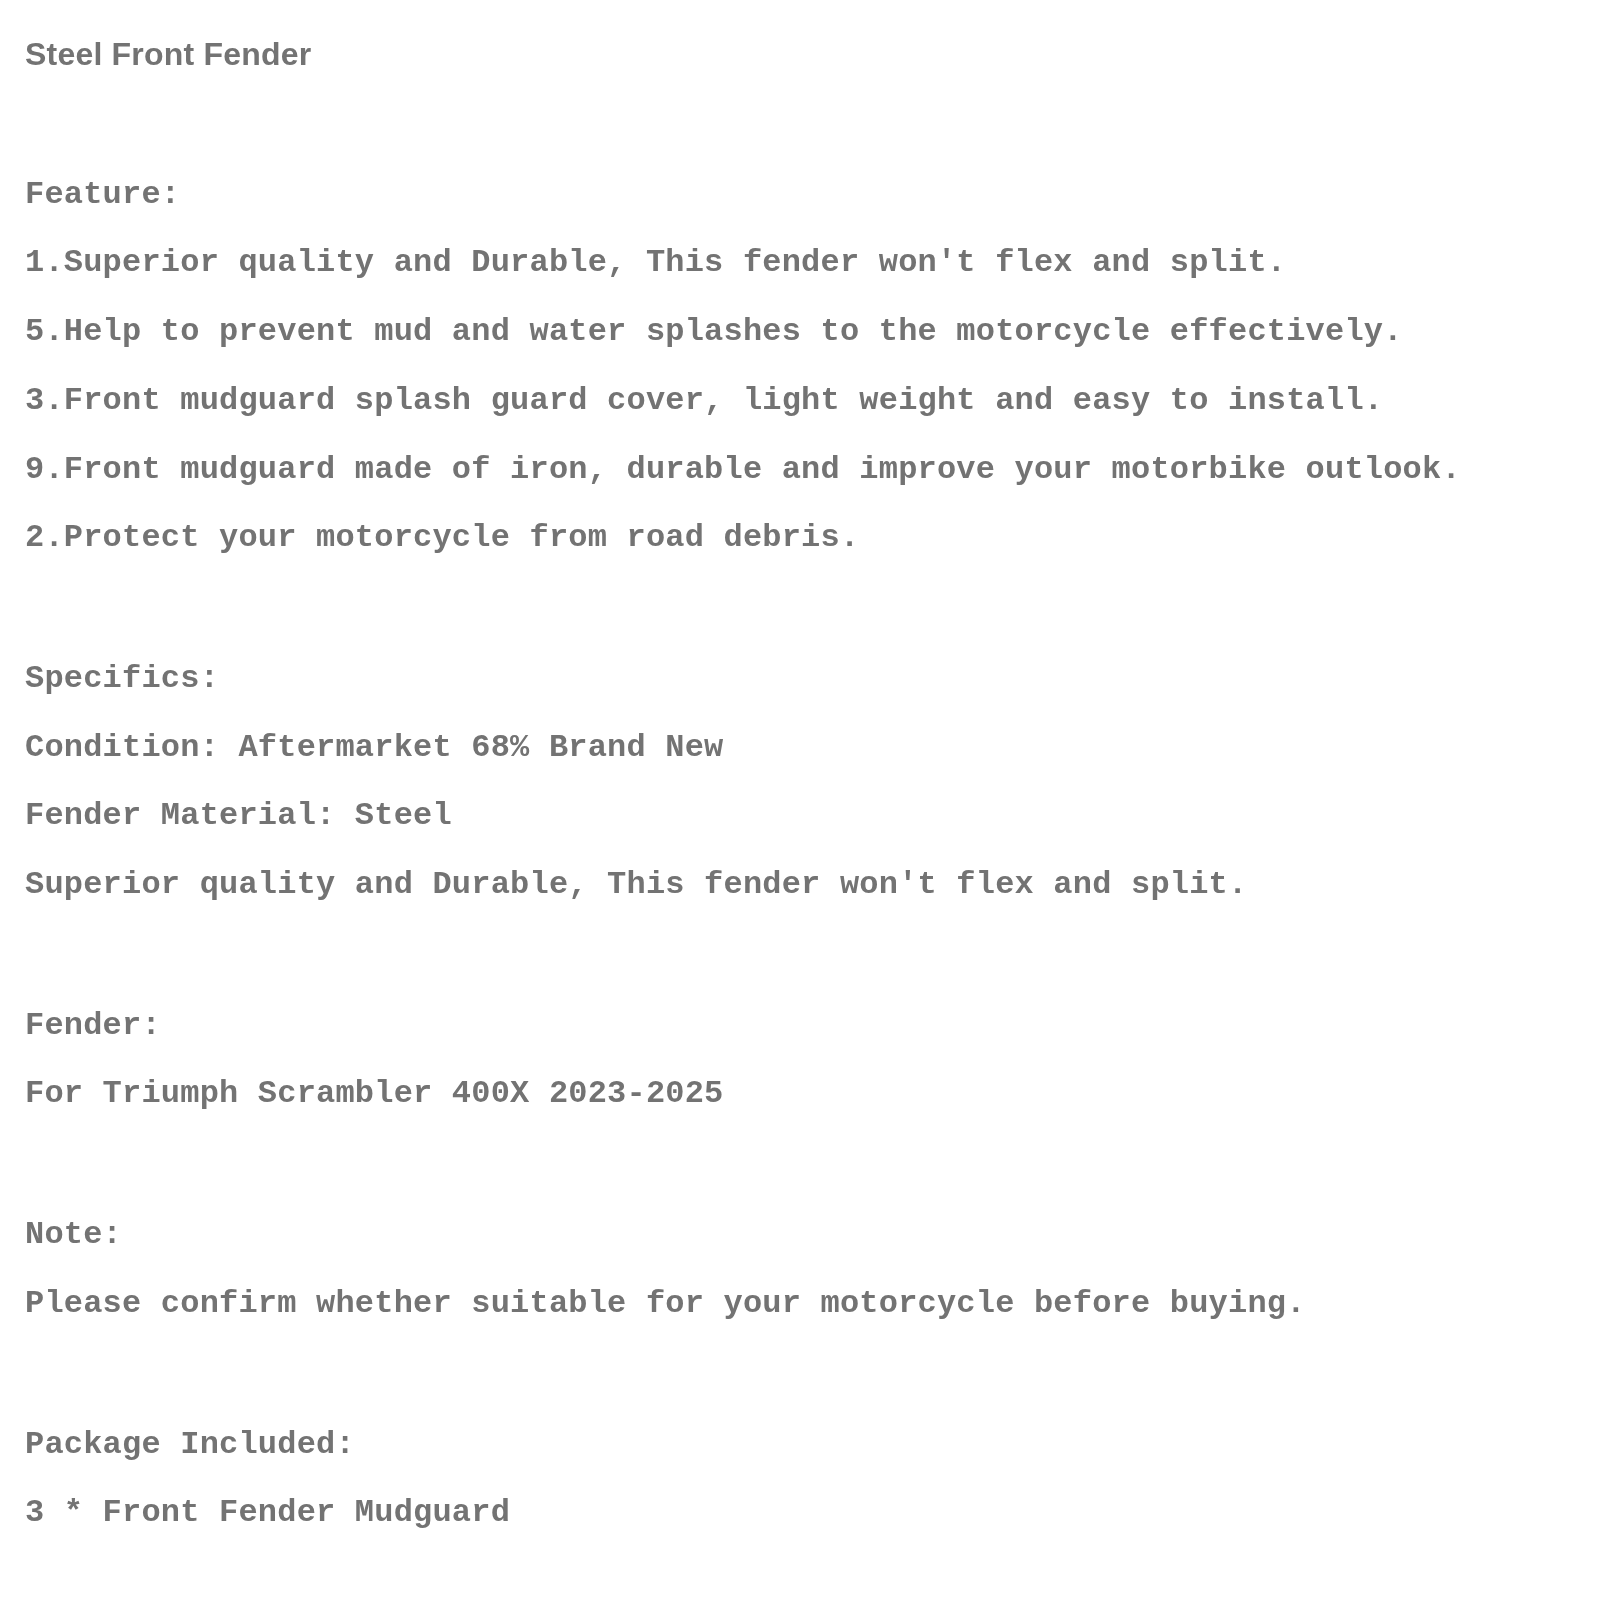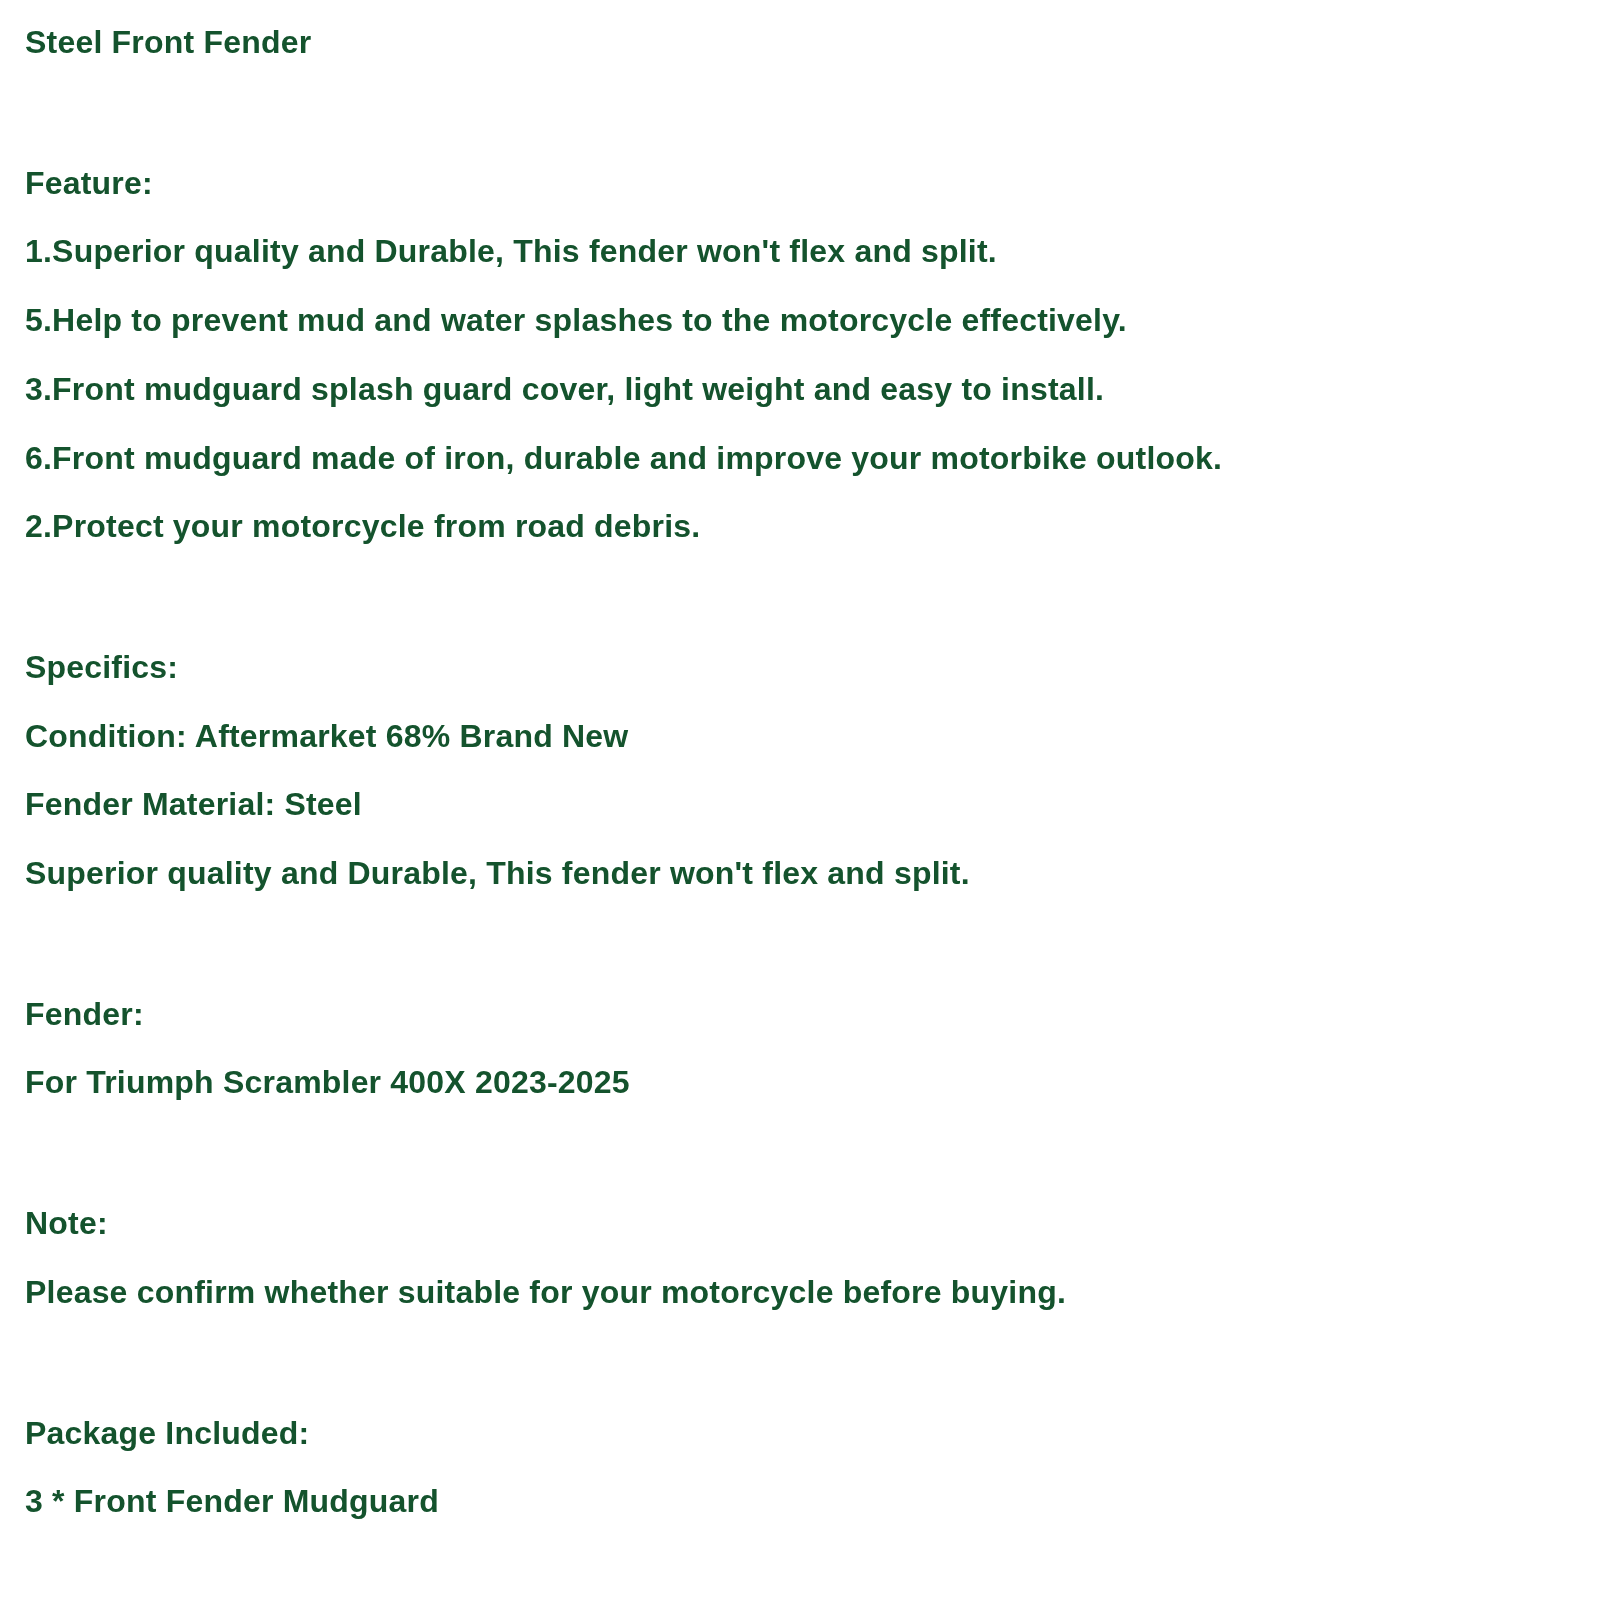--- a/index.html
+++ b/index.html
@@ -5,29 +5,30 @@
   html, body {
     margin: 0;
     padding: 0;
     background: #ffffff;
   }
   .page {
     position: relative;
     width: 1600px;
     height: 1600px;
     background: #ffffff;
-    color: #14532d;
+    color: #737373;
     font-family: "Liberation Sans", "DejaVu Sans", sans-serif;
     font-weight: bold;
     box-sizing: border-box;
-    padding: 8px 25px 0 25px;
+    padding: 20px 25px 0 25px;
     overflow: hidden;
   }
   .section + .section {
     margin-top: 72px;
+    font-family: Liberation Mono, monospace;
   }
   .line {
     font-size: 32px;
     line-height: 68.7px;
     white-space: nowrap;
     letter-spacing: 0.2px;
   }
 </style>
 </head>
 <body>
@@ -36,21 +37,21 @@
 
   <div class="section">
     <div class="line">Steel Front Fender</div>
   </div>
 
   <div class="section">
     <div class="line">Feature:</div>
     <div class="line">1.Superior quality and Durable, This fender won't flex and split.</div>
     <div class="line">5.Help to prevent mud and water splashes to the motorcycle effectively.</div>
     <div class="line">3.Front mudguard splash guard cover, light weight and easy to install.</div>
-    <div class="line">6.Front mudguard made of iron, durable and improve your motorbike outlook.</div>
+    <div class="line">9.Front mudguard made of iron, durable and improve your motorbike outlook.</div>
     <div class="line">2.Protect your motorcycle from road debris.</div>
   </div>
 
   <div class="section">
     <div class="line">Specifics:</div>
     <div class="line">Condition: Aftermarket 68% Brand New</div>
     <div class="line">Fender Material: Steel</div>
     <div class="line">Superior quality and Durable, This fender won't flex and split.</div>
   </div>
 

